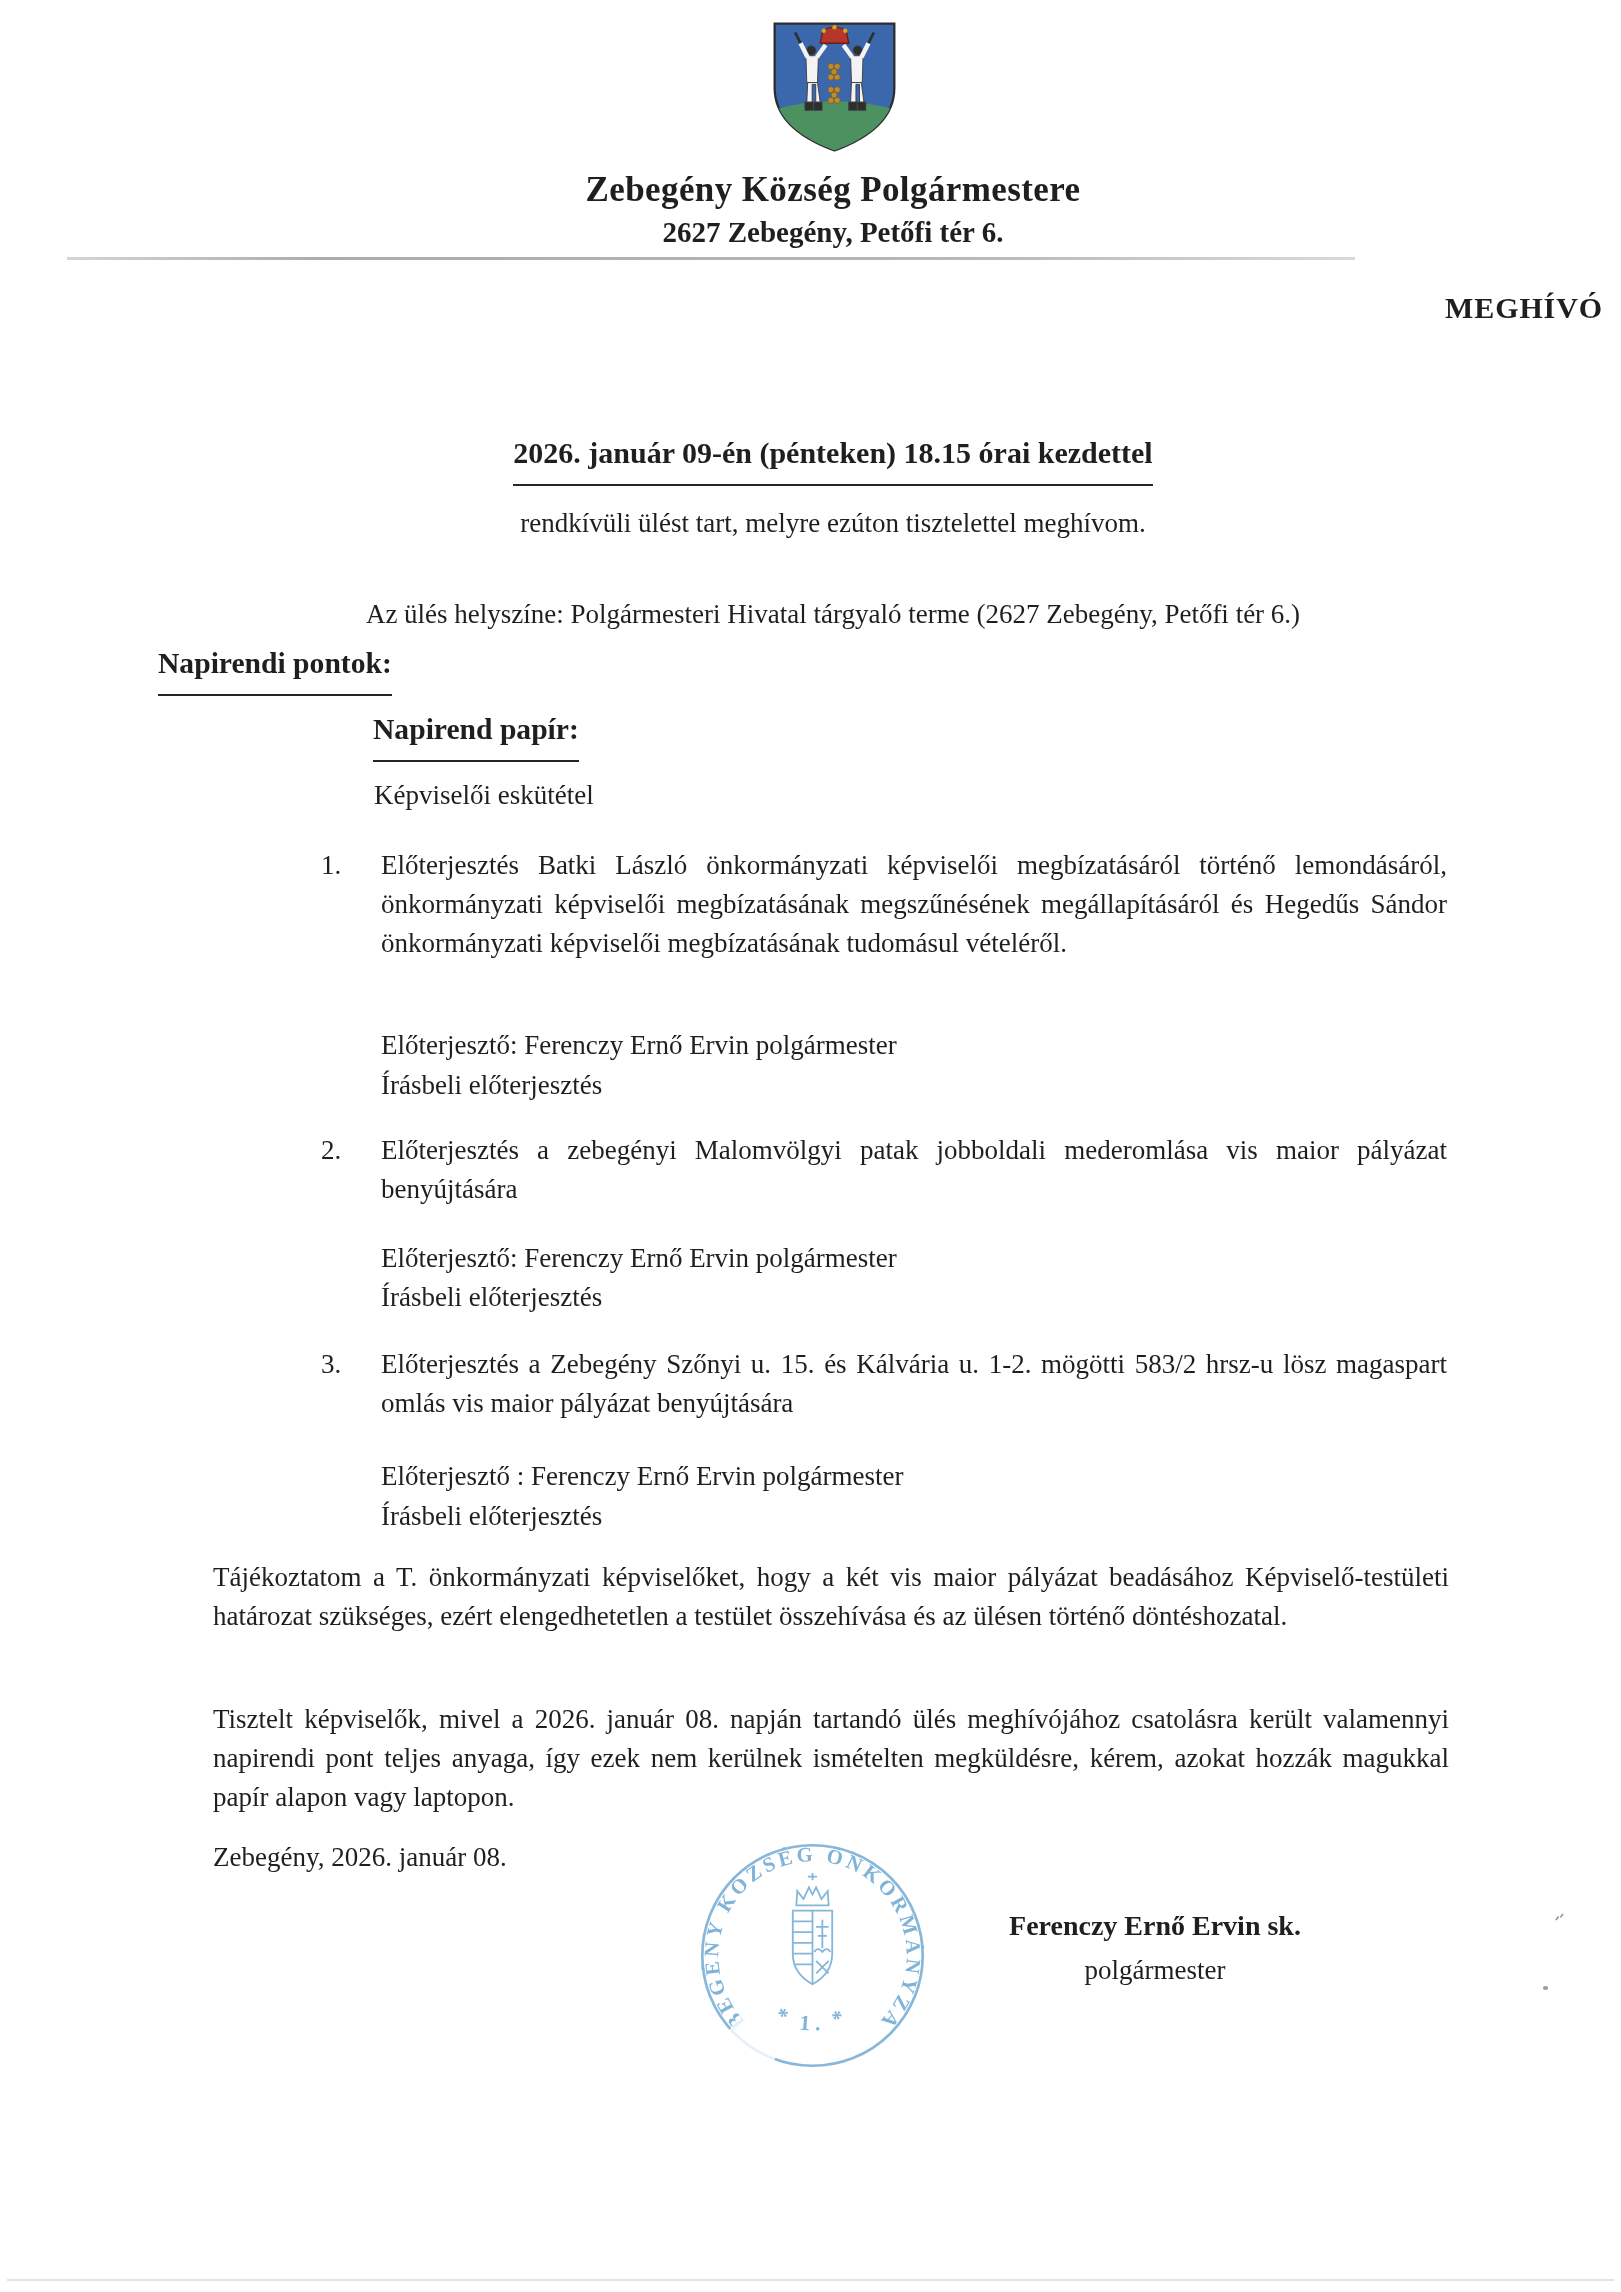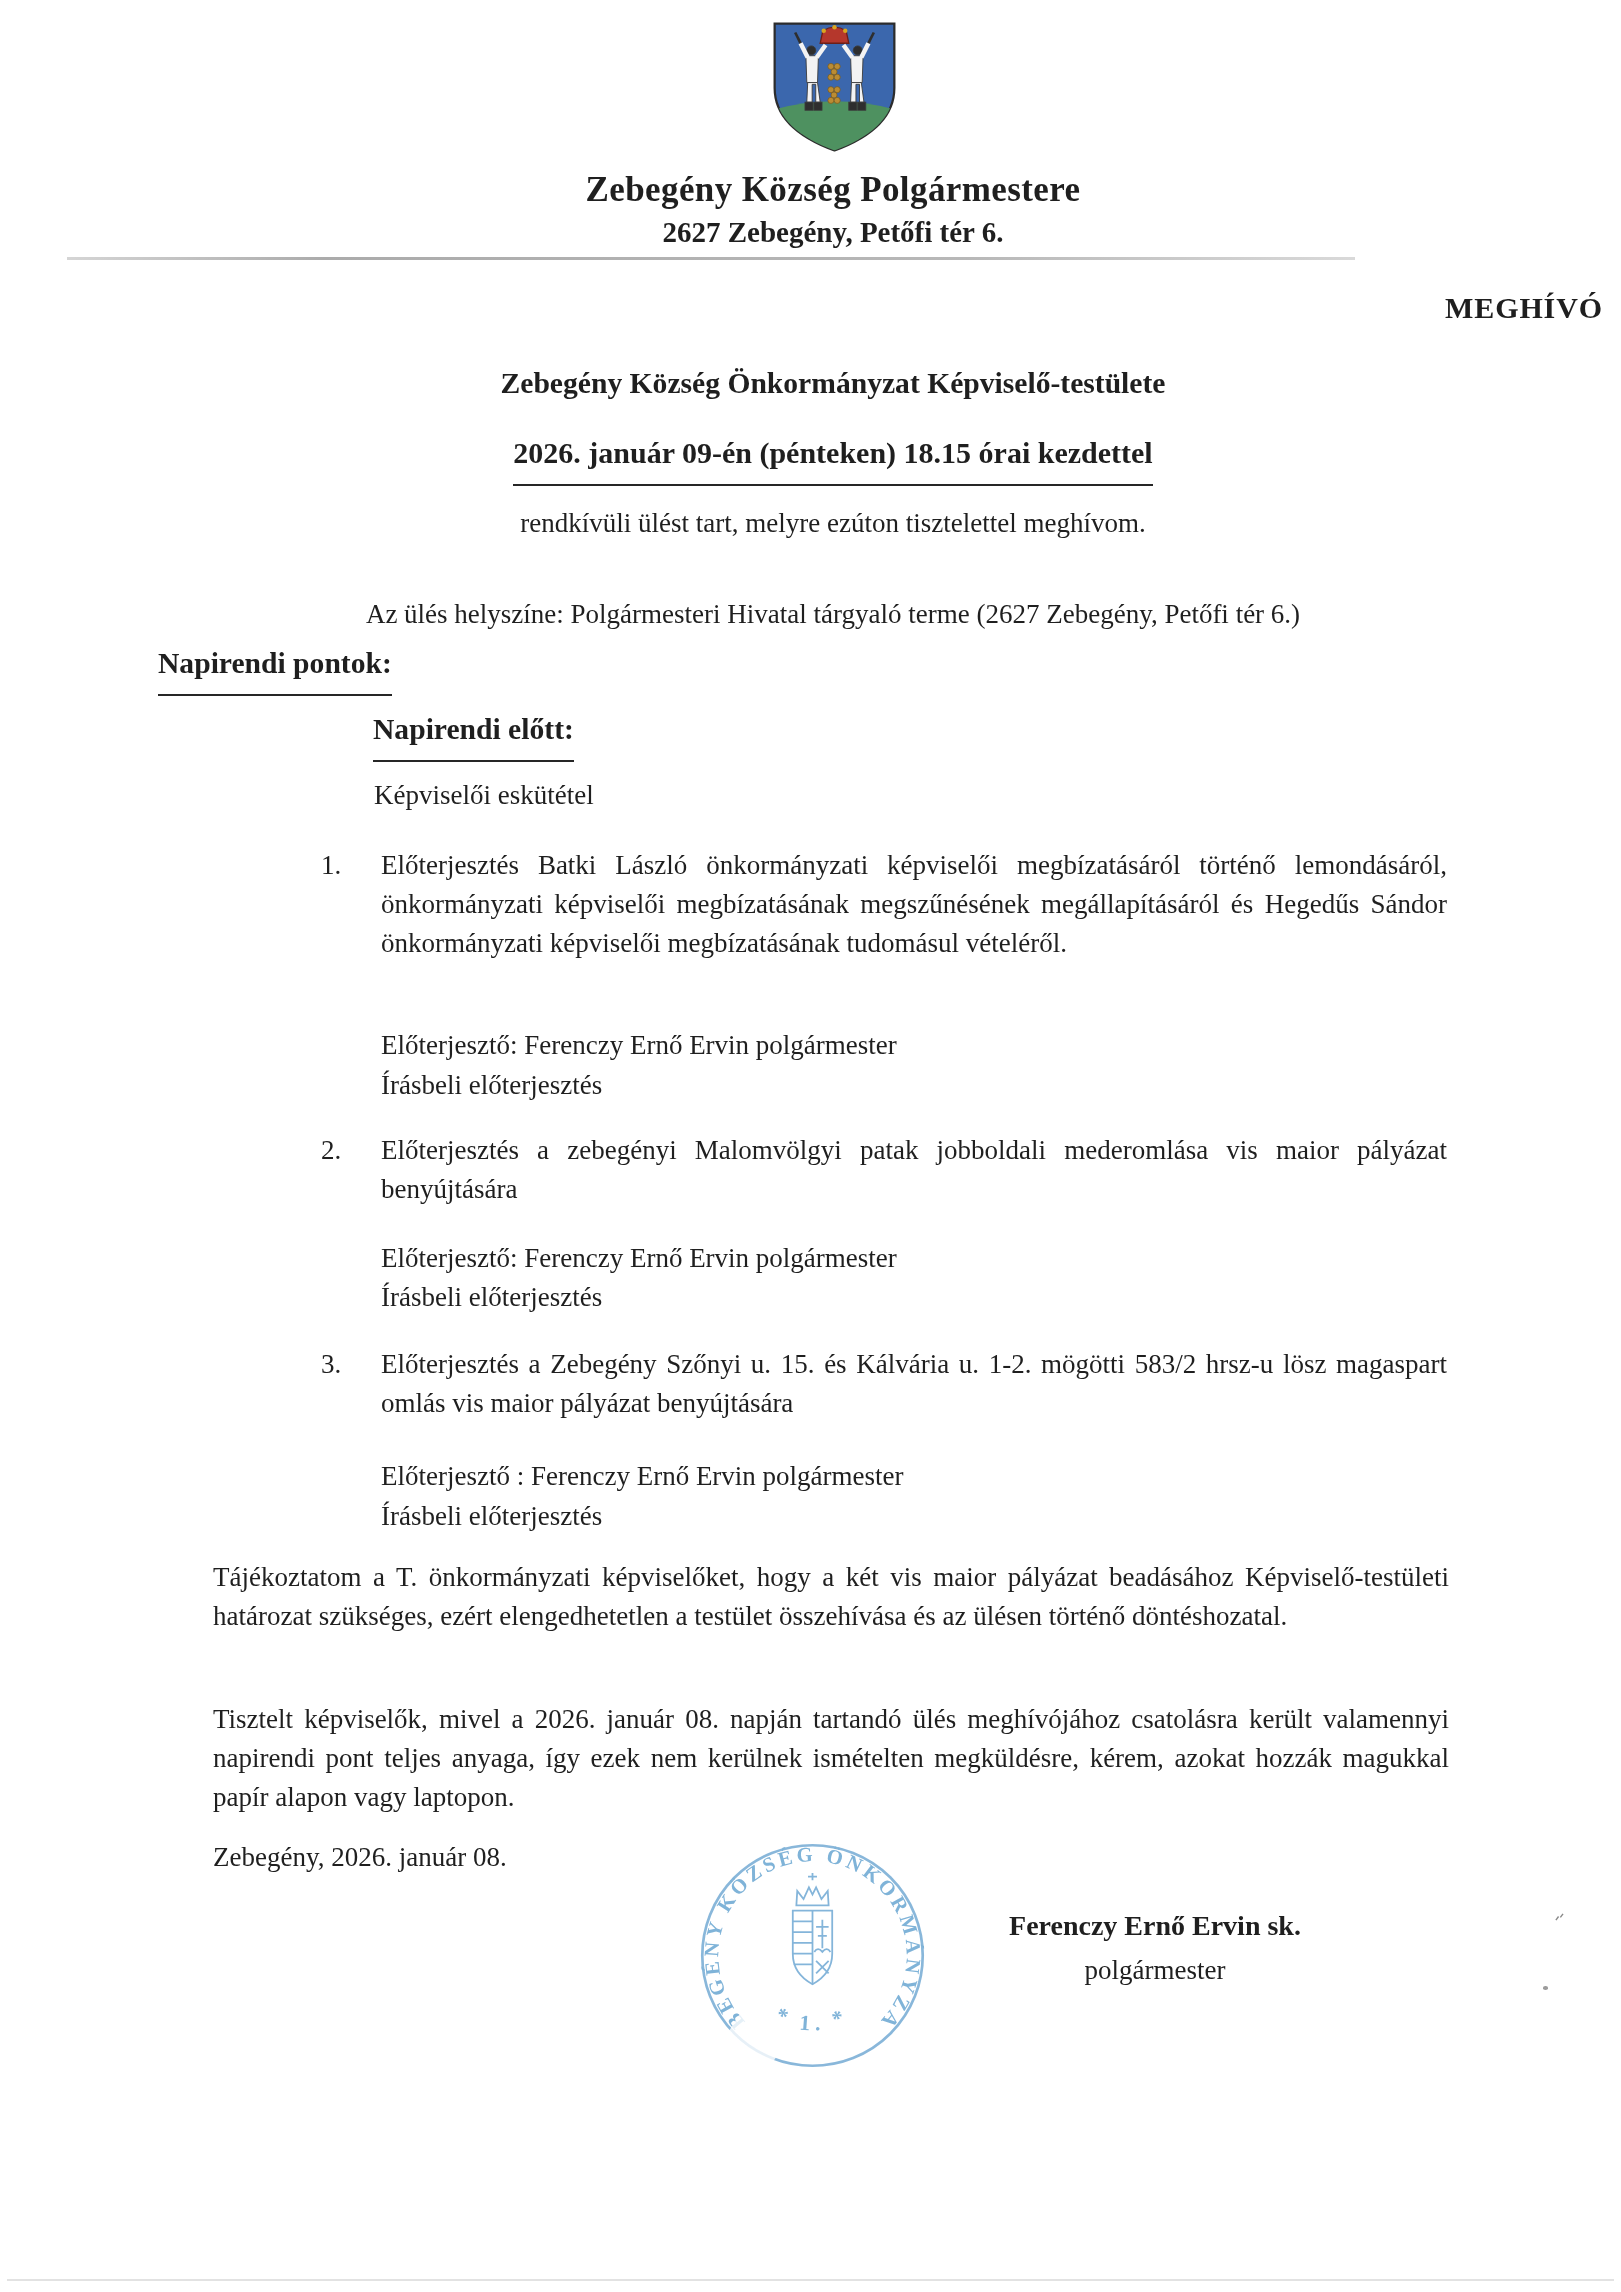--- a/index.html
+++ b/index.html
@@ -94,32 +94,31 @@
           <circle cx="77" cy="90" r="3.4"></circle>
       </g>
     </svg>
   </div>
 
   <div class="abs center-line b h-title" style="top:170px;">Zebegény Község Polgármestere</div>
   <div class="abs center-line b h-address" style="top:216px;text-align:center;">2627 Zebegény, Petőfi tér 6.</div>
   <div class="abs rule"></div>
 
   <div class="abs center-line-doc b doc-title" style="top:291px;text-align:right;">MEGHÍVÓ</div>
-  <div class="abs center-line b sub-title" style="top:367px;">Zebegény Község Önkormányzat Képviselő-testülete</div>
   <div class="abs center-line" style="top:436px;">
     <span class="b dt-line ul">2026. január 09-én (pénteken) 18.15 órai kezdettel</span>
   </div>
   <div class="abs center-line body-txt" style="top:504px;">rendkívüli ülést tart, melyre ezúton tisztelettel meghívom.</div>
   <div class="abs center-line body-txt" style="top:574px;margin-top:21px;">Az ülés helyszíne: Polgármesteri Hivatal tárgyaló terme (2627 Zebegény, Petőfi tér 6.)</div>
 
   <div class="abs" style="left:158px; top:647px;">
     <span class="b sub-title ul">Napirendi pontok:</span>
   </div>
   <div class="abs" style="left:373px; top:713px;">
-    <span class="b sub-title ul">Napirendi előtt:</span>
+    <span class="b sub-title ul">Napirend papír:</span>
   </div>
   <div class="abs body-txt" style="left:374px; top:776px;">Képviselői eskütétel</div>
 
   <div class="abs body-txt item-num" style="left:321px; top:846px;">1.</div>
   <div class="abs body-txt item-text just" style="left:381px; top:846px;">Előterjesztés Batki László önkormányzati képviselői megbízatásáról történő lemondásáról, önkormányzati képviselői megbízatásának megszűnésének megállapításáról és Hegedűs Sándor önkormányzati képviselői megbízatásának tudomásul vételéről.</div>
   <div class="abs body-txt" style="left:381px; top:1026px;">Előterjesztő: Ferenczy Ernő Ervin polgármester</div>
   <div class="abs body-txt" style="left:381px; top:1066px;">Írásbeli előterjesztés</div>
 
   <div class="abs body-txt item-num" style="left:321px; top:1131px;">2.</div>
   <div class="abs body-txt item-text just" style="left:381px; top:1131px;">Előterjesztés a zebegényi Malomvölgyi patak jobboldali mederomlása vis maior pályázat benyújtására</div>

